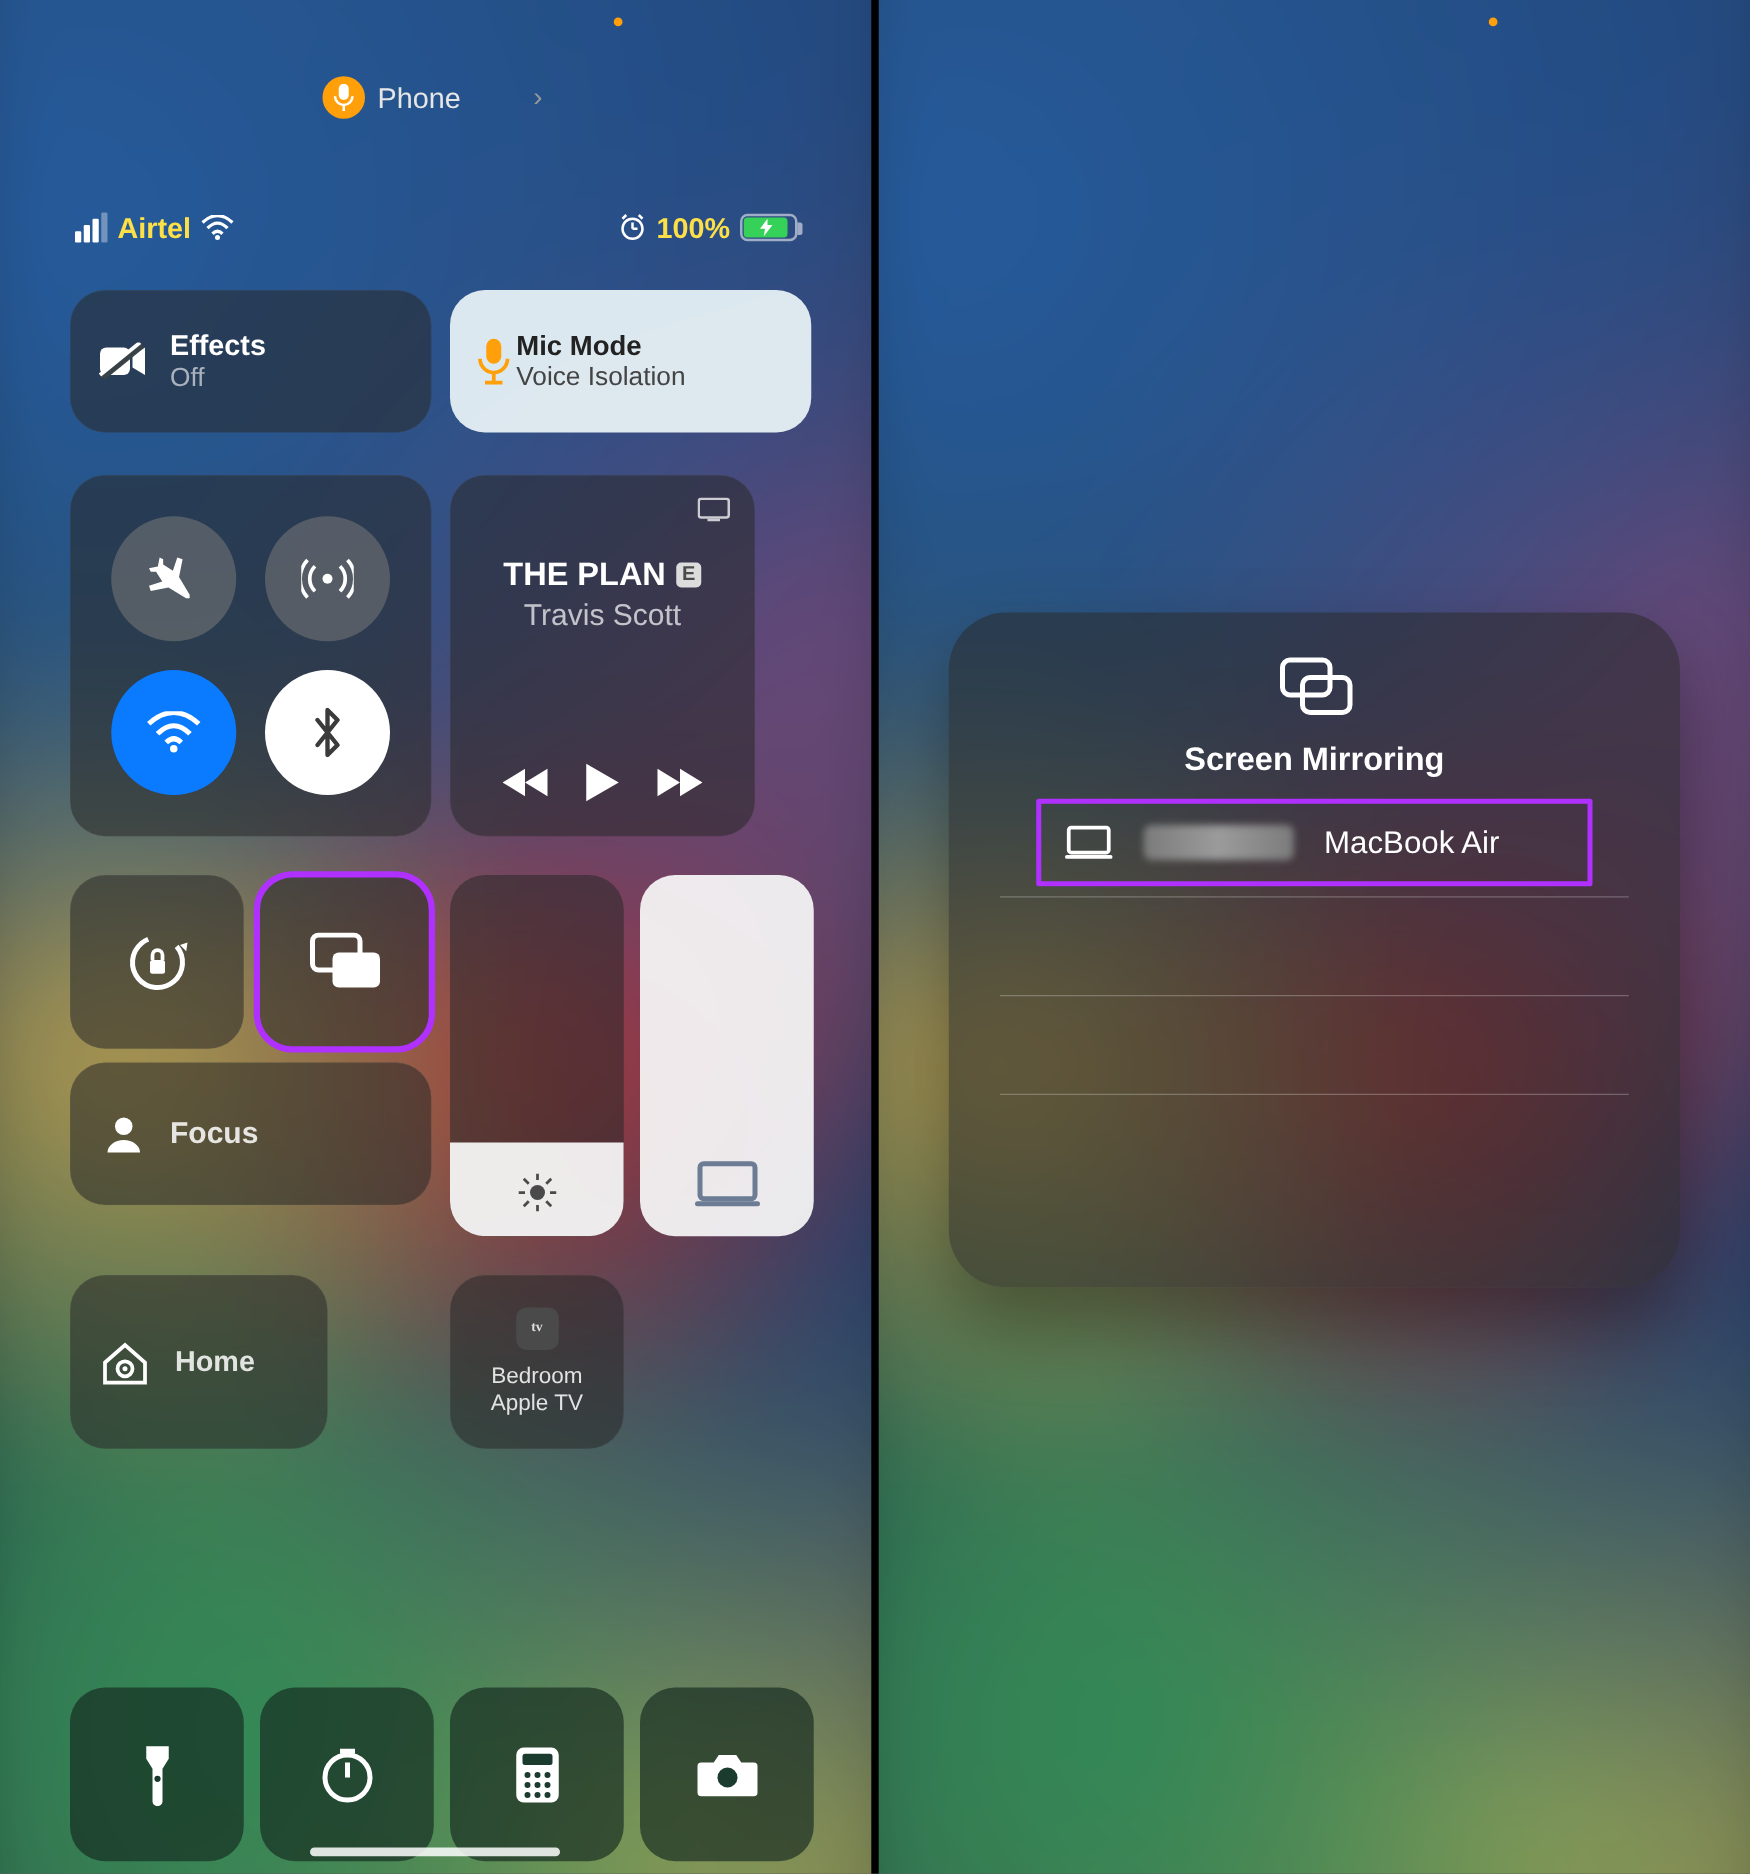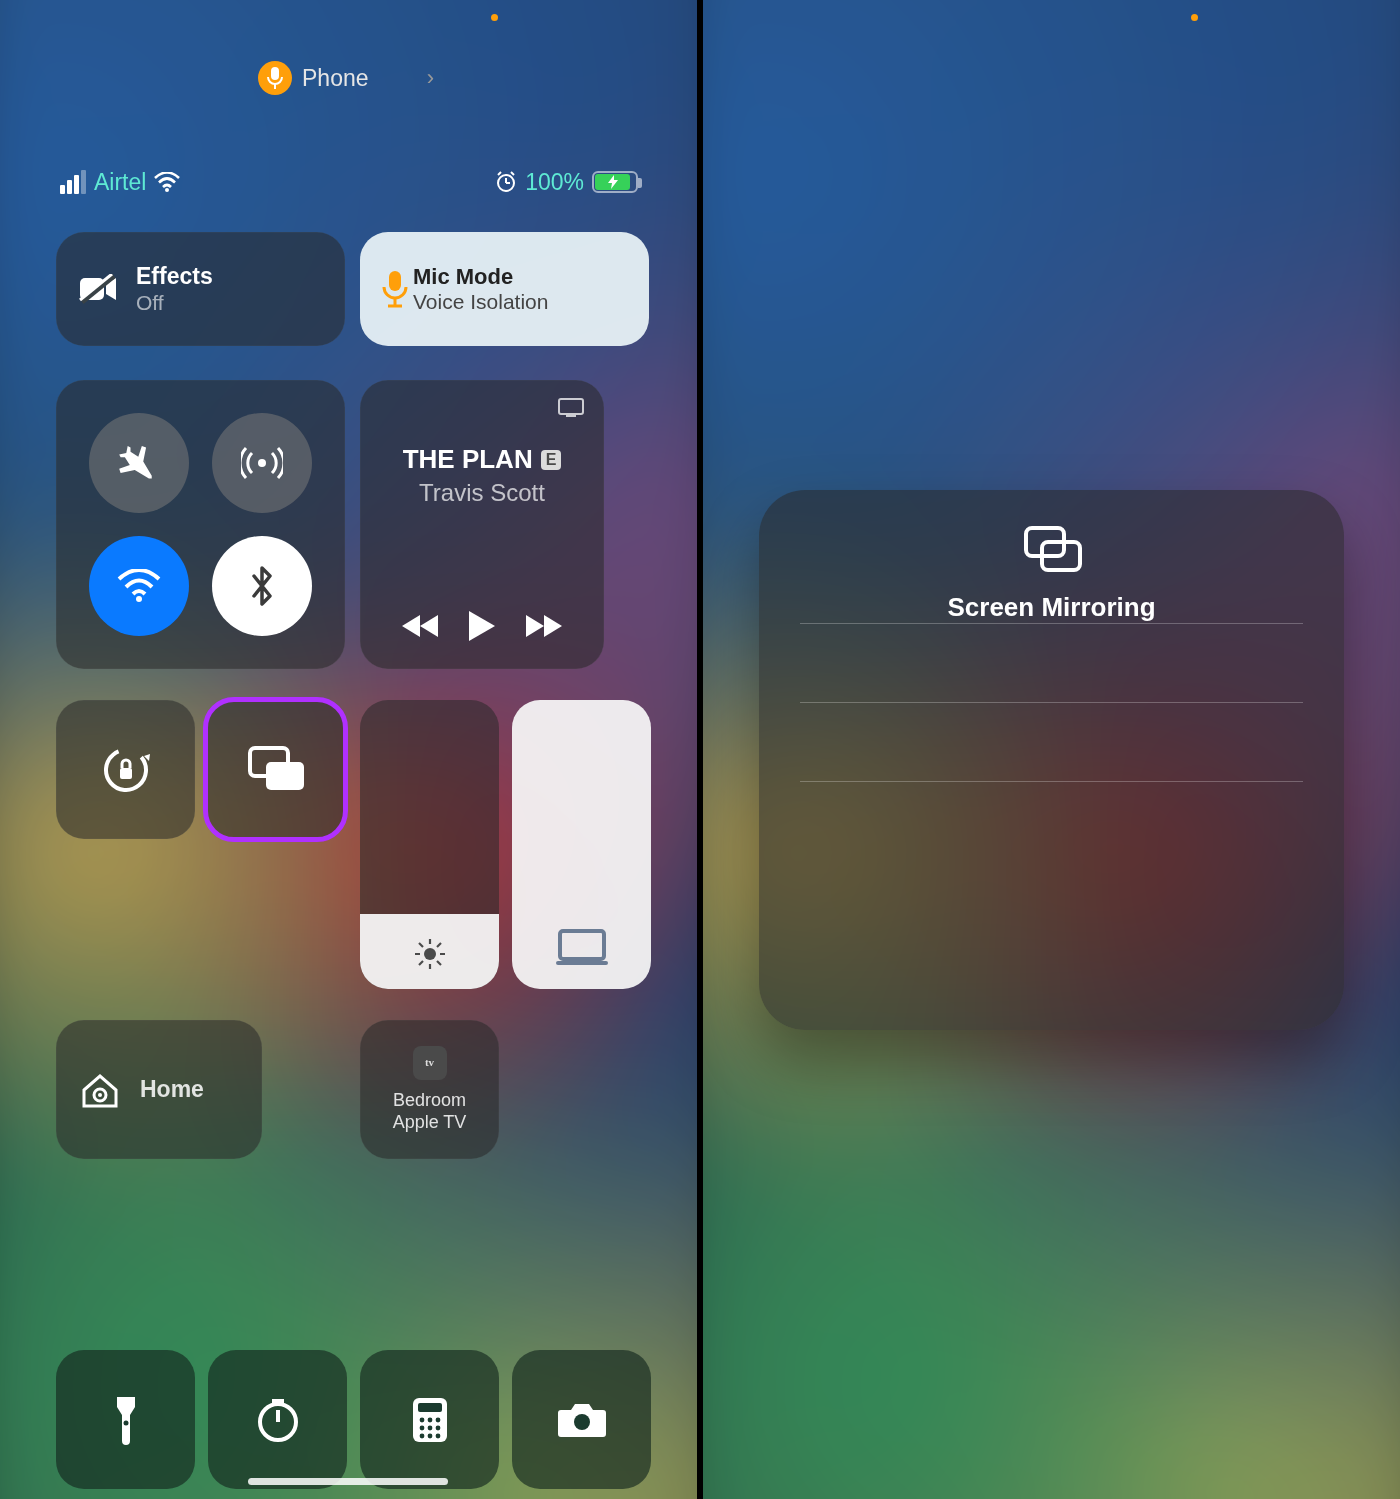--- a/index.html
+++ b/index.html
@@ -66,21 +66,21 @@
   .orange-dot { width:7px; height:7px; border-radius:50%; background:#ff9f0a; left:491px; top:14px; }
 
   .pill {
     left:254px; top:58px; width:190px; height:40px; border-radius:40px;
     display:flex; align-items:center; gap:10px; padding:0 10px 0 4px;
   }
   .pill .mic { width:34px; height:34px; border-radius:50%; background:#ff9f0a; display:flex; align-items:center; justify-content:center; }
   .pill .txt { color:#e6e6e6; font-size:23px; }
   .pill .chev { color:#999; font-size:22px; margin-left:auto; }
 
-  .status-row { left:60px; top:164px; width:578px; height:36px; display:flex; align-items:center; color:#5eead4; font-size:23px; font-weight:400; }
+  .status-row { left:60px; top:164px; width:578px; height:36px; display:flex; align-items:center; color:#fde047; font-size:23px; font-weight:700; }
   .sig { display:inline-flex; align-items:flex-end; gap:2px; margin-right:8px; }
   .sig b { width:5px; background:#fff; border-radius:1px; display:block; }
   .sig b:nth-child(1){height:9px} .sig b:nth-child(2){height:14px} .sig b:nth-child(3){height:19px}
   .sig b:nth-child(4){height:24px;background:rgba(255,255,255,.35)}
   .wifi { margin-left:8px; }
   .right-status { margin-left:auto; display:flex; align-items:center; gap:8px; }
   .battery { width:46px; height:22px; border:2px solid rgba(255,255,255,.55); border-radius:6px; position:relative; }
   .battery::after{content:"";position:absolute;right:-6px;top:5px;width:4px;height:10px;background:rgba(255,255,255,.55);border-radius:0 2px 2px 0;}
   .battery .fill{position:absolute;left:1px;top:1px;bottom:1px;width:84%;background:#36d159;border-radius:3px;display:flex;align-items:center;justify-content:center;color:#fff;font-size:14px;}
 
@@ -342,20 +342,29 @@
 
     <div class="slider sld-v">
       <div class="lap">
         <svg width="56" height="40" viewBox="0 0 56 40">
             <rect x="6" y="4" width="44" height="28" rx="3" stroke="#6b7c94" stroke-width="4" fill="none"></rect>
             <rect x="2" y="34" width="52" height="4" rx="2" fill="#6b7c94"></rect>
           </svg>
       </div>
     </div>
 
+    <div class="abs tile focus">
+      <span>
+        <svg width="34" height="34" viewBox="0 0 34 34">
+            <circle cx="17" cy="11" r="7" fill="#fff"></circle>
+            <path d="M4 32a13 10 0 0 1 26 0z" fill="#fff"></path>
+          </svg>
+      </span>
+      <span>Focus</span>
+    </div>
 
     <div class="abs tile home">
       <span>
         <svg width="40" height="40" viewBox="0 0 40 40">
             <path d="M4 20 L20 6 L36 20 V36 H4 Z" stroke="#fff" stroke-width="3" fill="none"></path>
             <circle cx="20" cy="25" r="6" stroke="#fff" stroke-width="3" fill="none"></circle>
             <circle cx="20" cy="25" r="2" fill="#fff"></circle>
           </svg>
       </span>
       <span>Home</span>
@@ -418,20 +427,30 @@
 
     <div class="sheet">
       <span>
         <svg width="64" height="50" viewBox="0 0 64 50">
             <rect x="6" y="4" width="38" height="28" rx="6" stroke="#fff" stroke-width="4" fill="none"></rect>
             <rect x="22" y="18" width="38" height="28" rx="6" stroke="#fff" stroke-width="4" fill="none"></rect>
           </svg>
       </span>
       <h2>Screen Mirroring</h2>
 
+      <div class="item highlight">
+        <span>
+          <svg width="40" height="30" viewBox="0 0 40 30">
+              <rect x="4" y="3" width="32" height="20" rx="2" stroke="#fff" stroke-width="3" fill="none"></rect>
+              <rect x="1" y="25" width="38" height="3" rx="1.5" fill="#fff"></rect>
+            </svg>
+        </span>
+        <span class="blurname"></span>
+        <span>MacBook Air</span>
+      </div>
 
       <div class="rowline"></div>
       <div style="height:78px"></div>
       <div class="rowline"></div>
       <div style="height:78px"></div>
       <div class="rowline"></div>
     </div>
   </div>
 </div>
 

